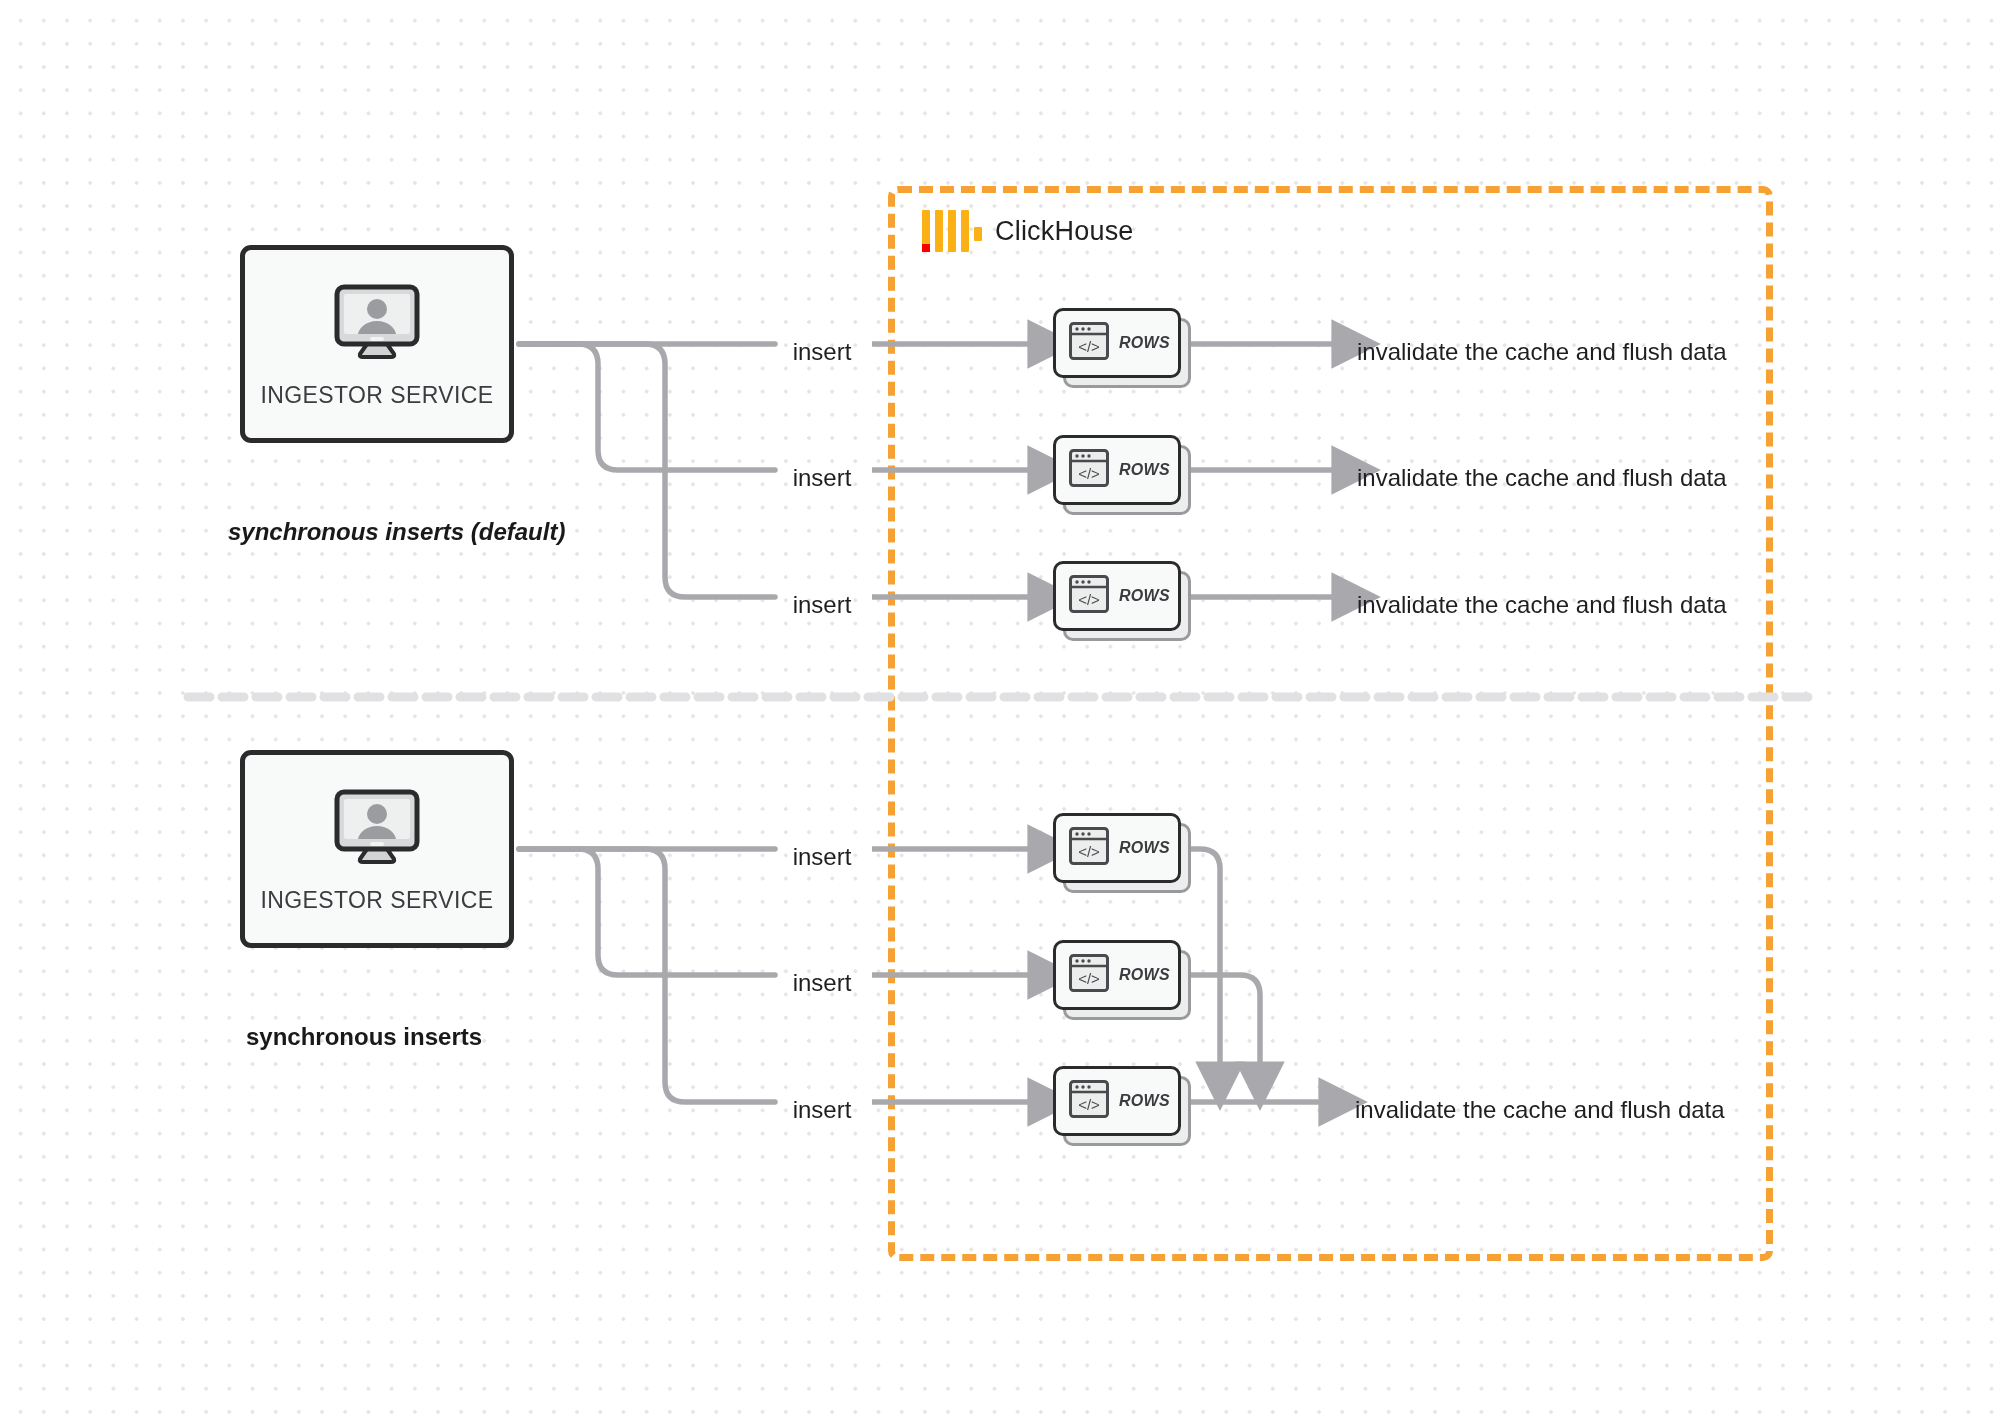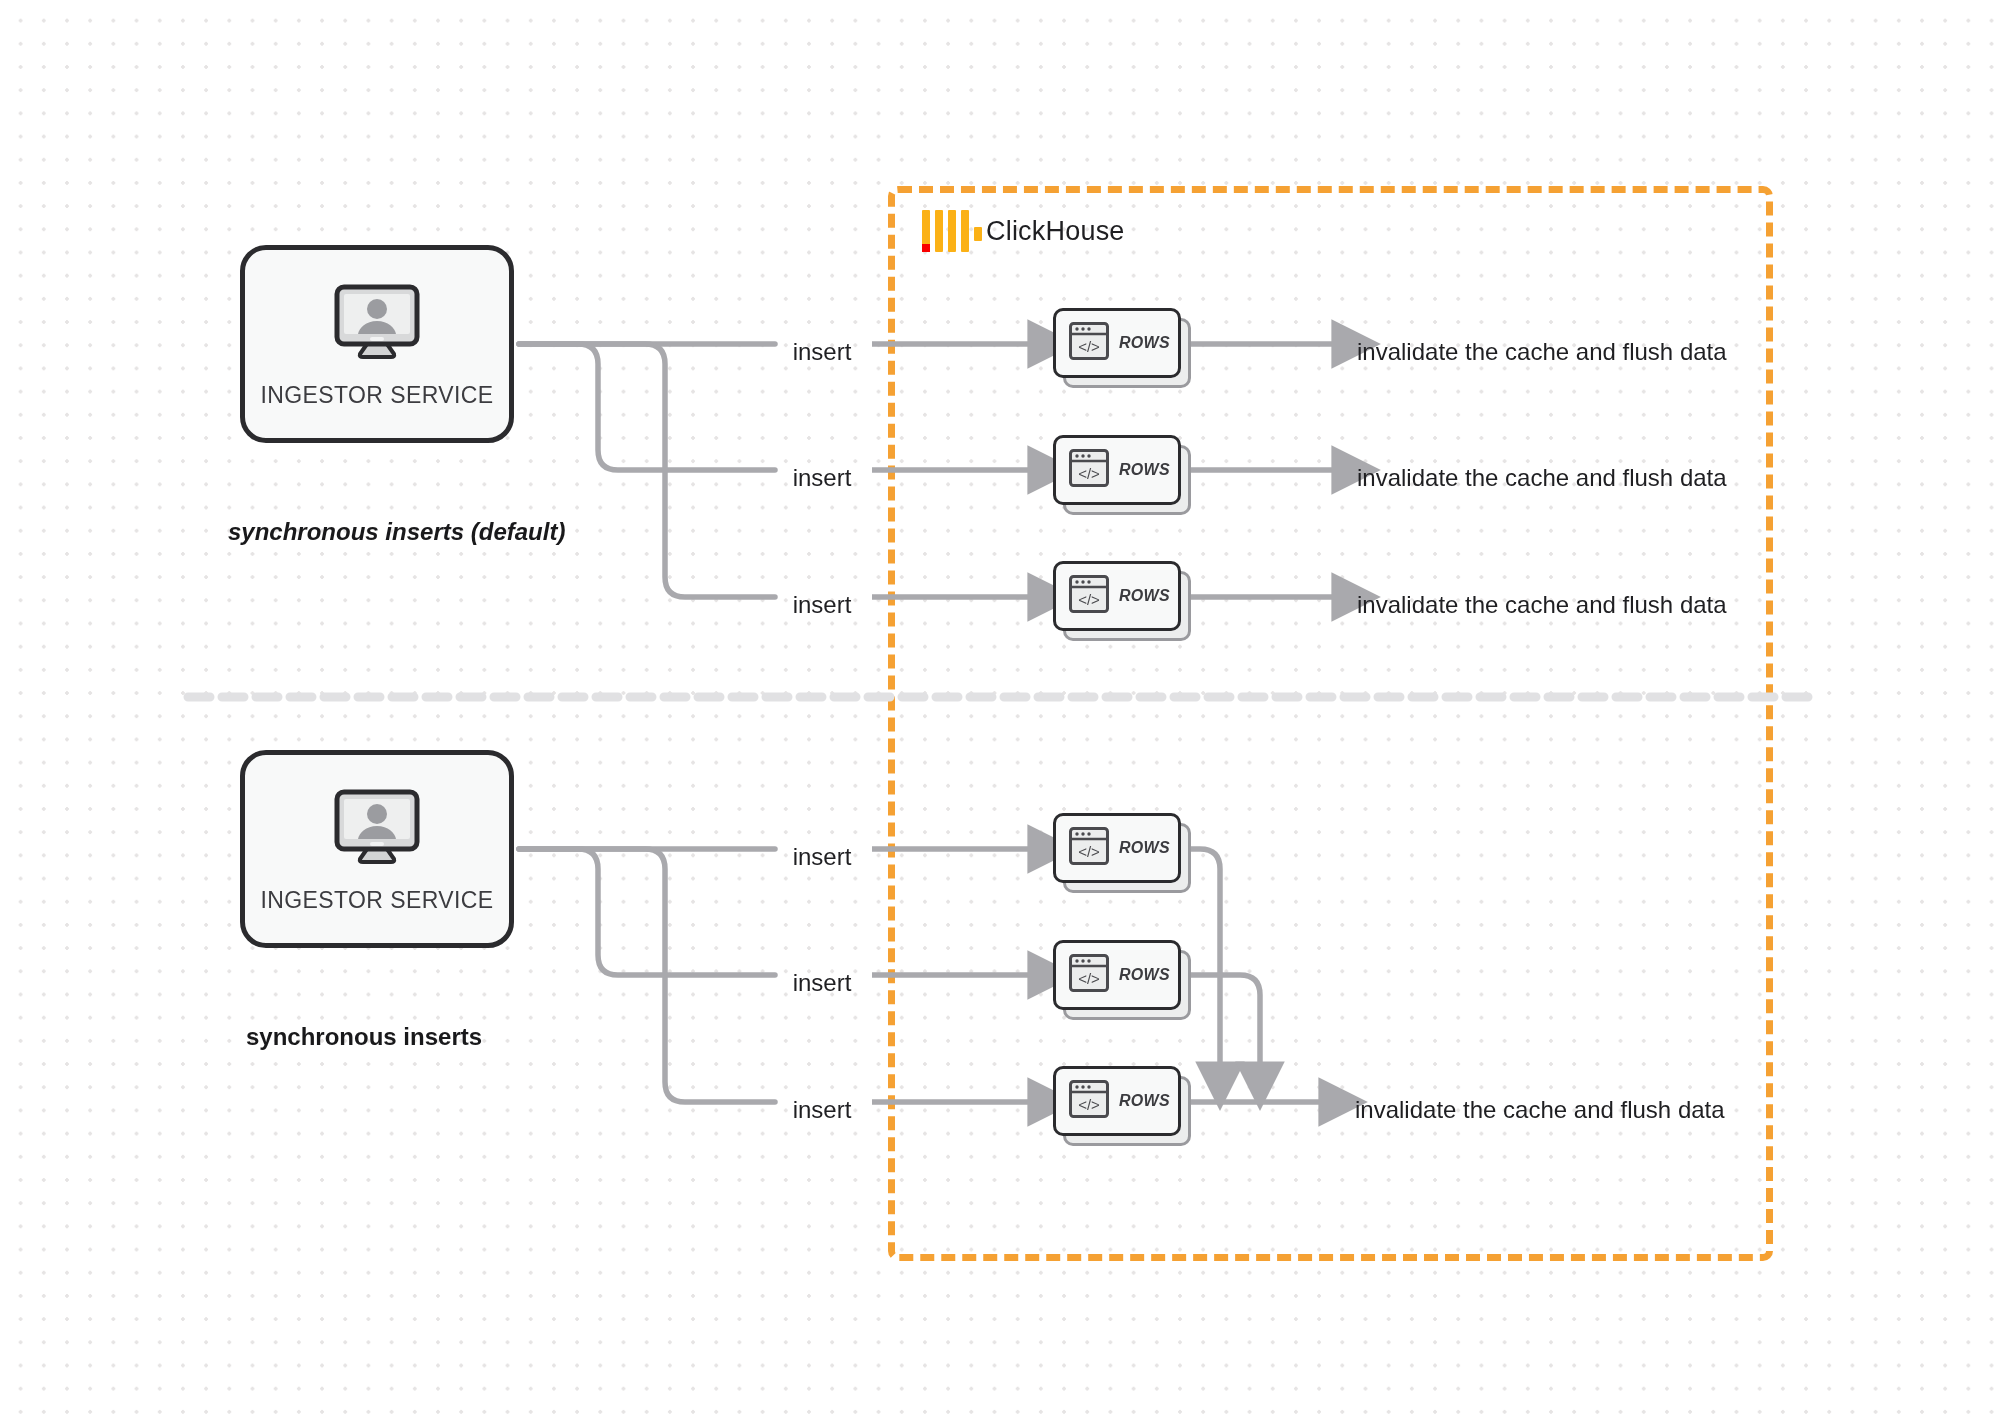--- a/index.html
+++ b/index.html
@@ -27,21 +27,21 @@
     height: 1428px;
     pointer-events: none;
   }
 
   
   .ingestor {
     position: absolute;
     width: 274px;
     height: 198px;
     border: 5px solid #2b2b2e;
-    border-radius: 26px;
+    border-radius: 11px;
     background: #f8f9f9;
     box-sizing: border-box;
     display: flex;
     flex-direction: column;
     align-items: center;
     justify-content: center;
   }
   .ingestor .monitor {
     margin-top: 4px;
     margin-bottom: 16px;
@@ -114,20 +114,21 @@
     width: 8px;
     height: 14px;
     background: #fbb116;
     border-radius: 1px;
   }
   .ch-title {
     font-size: 27px;
     color: #1f1f22;
     letter-spacing: 0.2px;
     font-family: "Liberation Sans", sans-serif;
+    margin-left: 9px;
   }
 
   
   .rows-card-wrap {
     position: absolute;
     width: 140px;
     height: 82px;
   }
   .rows-card-wrap .shadow-card {
     position: absolute;

